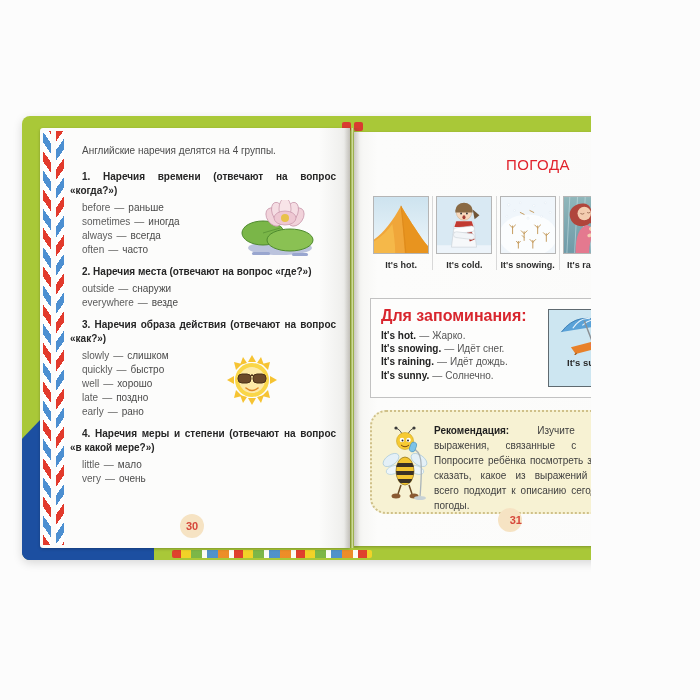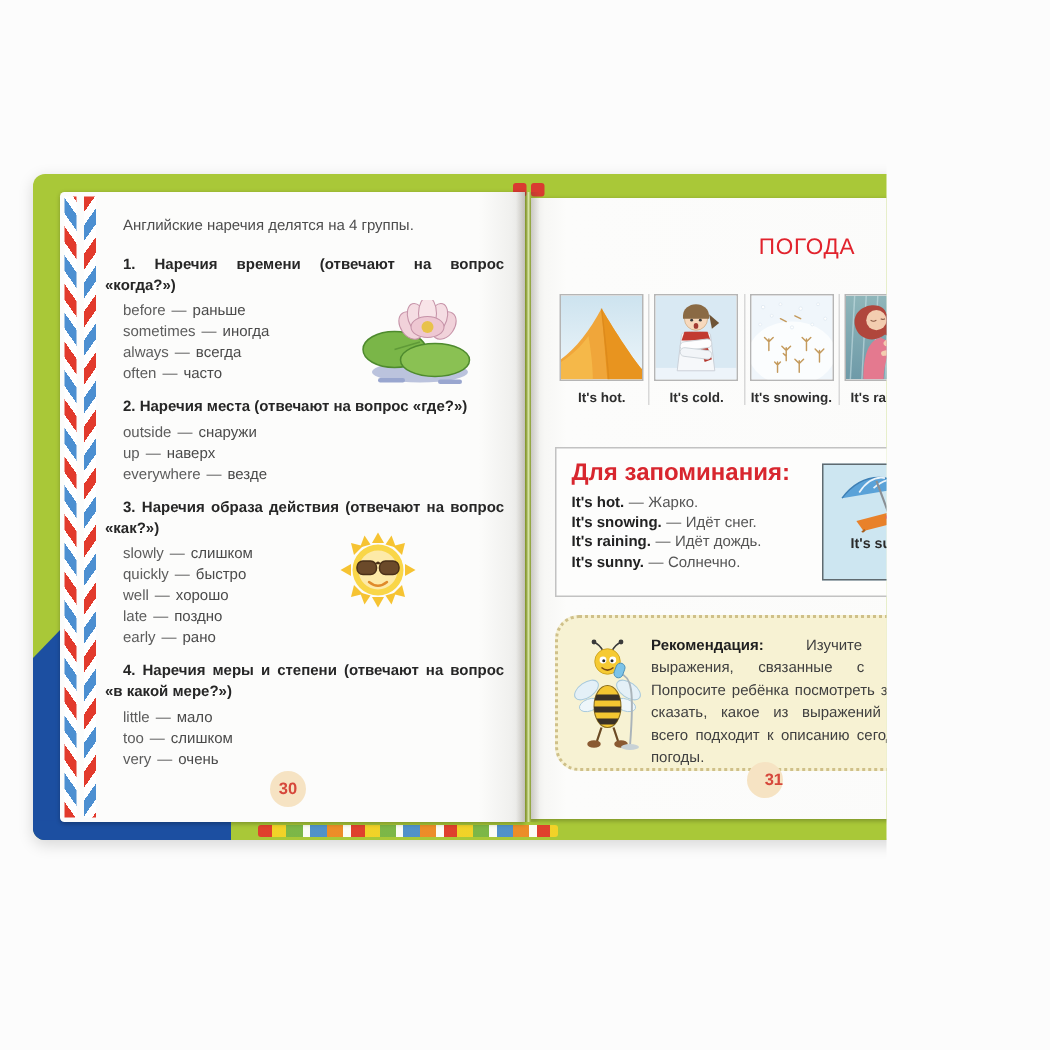--- a/index.html
+++ b/index.html
@@ -116,21 +116,20 @@
               <div class="entry"><span class="en">often</span><span class="dash">—</span><span class="ru">часто</span></div>
             </div>
         </div>
 
         <div class="section">
           <p class="sec-heading">2. Наречия места (отвечают на вопрос «где?»)</p>
           <div>
 
               <div class="entry"><span class="en">outside</span><span class="dash">—</span><span class="ru">снаружи</span></div>
 
-              <div class="entry"><span class="en">up</span><span class="dash">—</span><span class="ru">наверх</span></div>
 
               <div class="entry"><span class="en">everywhere</span><span class="dash">—</span><span class="ru">везде</span></div>
             </div>
         </div>
 
         <div class="section">
           <p class="sec-heading">3. Наречия образа действия (отвечают на вопрос «как?»)</p>
           <div>
 
               <div class="entry"><span class="en">slowly</span><span class="dash">—</span><span class="ru">слишком</span></div>
@@ -144,21 +143,20 @@
               <div class="entry"><span class="en">early</span><span class="dash">—</span><span class="ru">рано</span></div>
             </div>
         </div>
 
         <div class="section">
           <p class="sec-heading">4. Наречия меры и степени (отвечают на вопрос «в какой мере?»)</p>
           <div>
 
               <div class="entry"><span class="en">little</span><span class="dash">—</span><span class="ru">мало</span></div>
 
-              <div class="entry"><span class="en">too</span><span class="dash">—</span><span class="ru">слишком</span></div>
 
 
               <div class="entry"><span class="en">very</span><span class="dash">—</span><span class="ru">очень</span></div>
             </div>
         </div>
       </div>
 
       <svg class="lp-art lily-art" viewBox="0 0 76 58">
         <ellipse cx="40" cy="48" rx="32" ry="7" fill="#aab4d6" opacity=".8"></ellipse>
         <rect x="12" y="52" width="18" height="3" rx="1.5" fill="#99a6cf"></rect>

